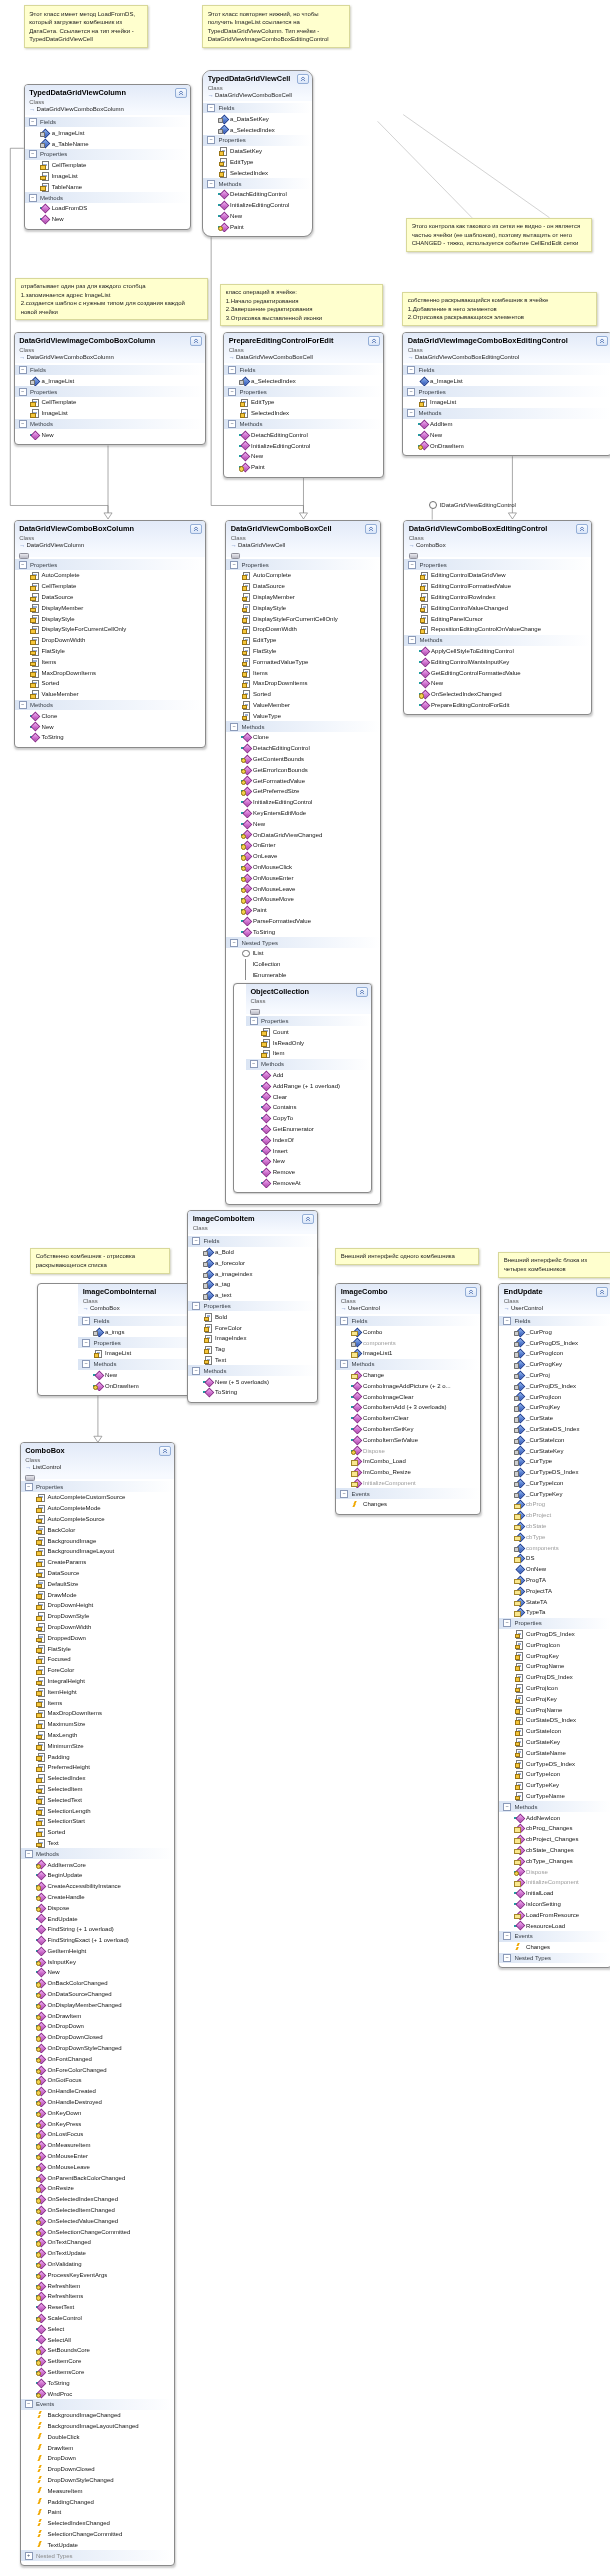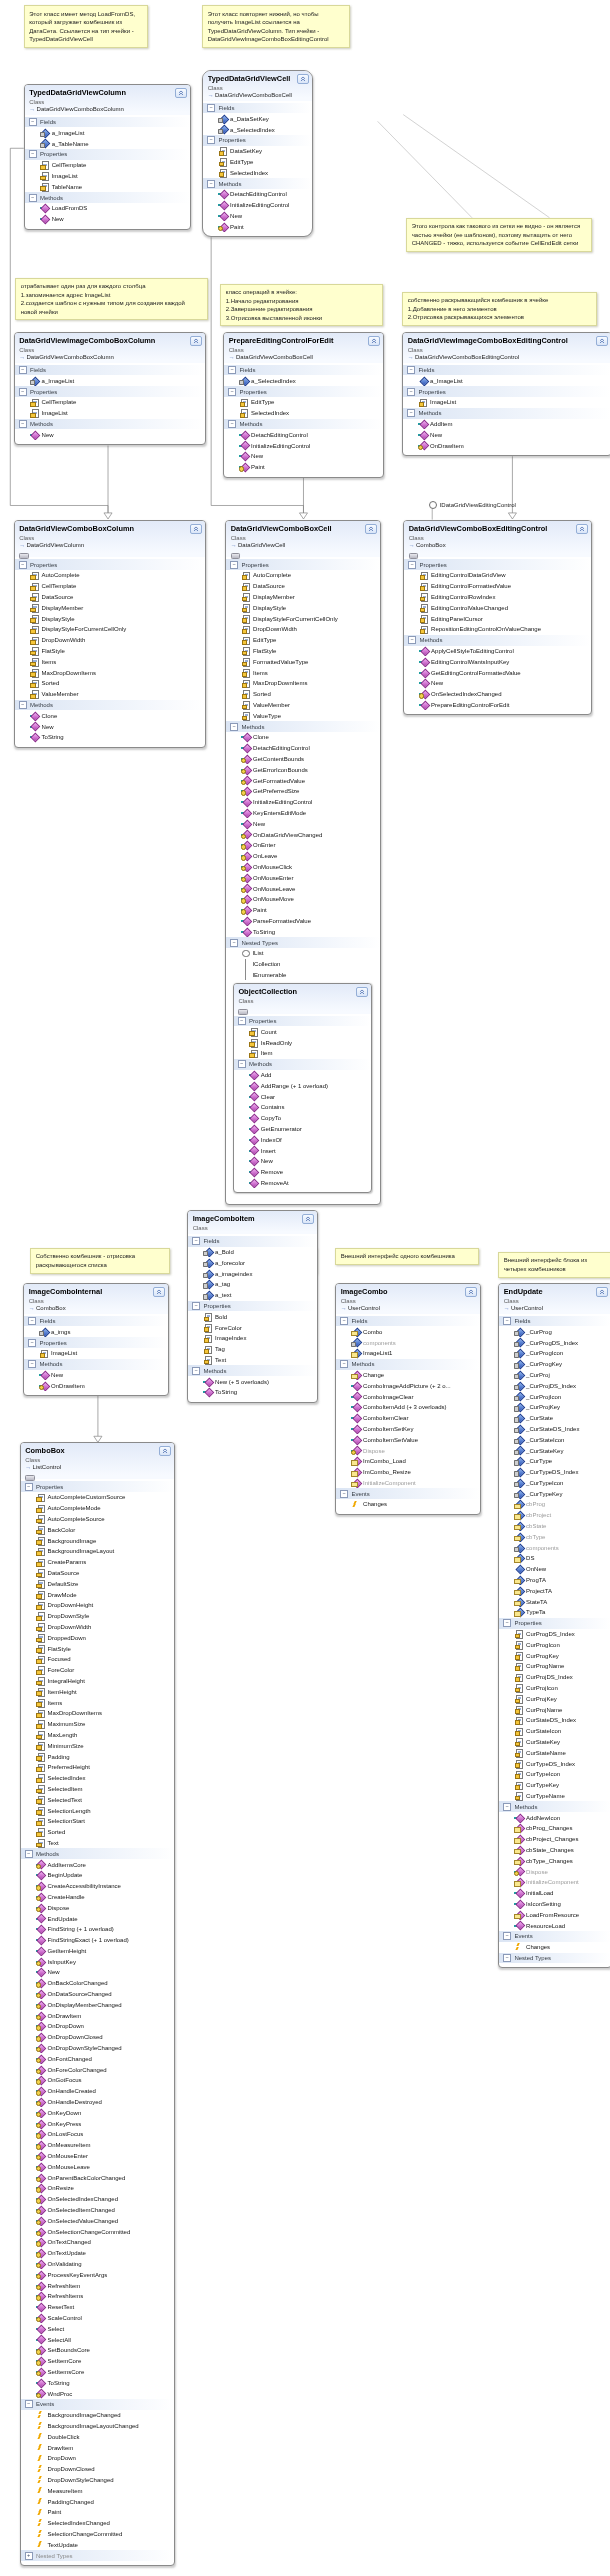--- a/index.html
+++ b/index.html
@@ -896,21 +896,21 @@
               <span class="rail"></span>
             </span>
             <span>ICollection</span>
           </div>
           <div class="mrow">
             <span class="lollimark">
               <span class="rail"></span>
             </span>
             <span>IEnumerable</span>
           </div>
-          <div class="classbox nested" style="margin: 2.7px 8px 6.7px 6.7px;">
+          <div class="classbox nested" style="margin: 2.7px 8px 6.7px 6.7px; padding-left: 12px;">
             <div class="cb-hdr">
               <div class="cb-titlerow">
                 <span class="cb-title">ObjectCollection</span>
                 <span class="chev">
                   <svg width="6" height="6" viewBox="0 0 9 9">
                     <path d="M1.5 4.2 L4.5 1.5 L7.5 4.2 M1.5 7.4 L4.5 4.7 L7.5 7.4" fill="none" stroke="#4a6baf" stroke-width="1.2"></path>
                   </svg>
                 </span>
               </div>
               <div class="cb-kind">Class</div>
@@ -1130,21 +1130,21 @@
           </div>
           <div class="mrow">
             <span class="ico">
               <span class="mlines"></span>
               <span class="dia m"></span>
             </span>
             <span>PrepareEditingControlForEdit</span>
           </div>
         </div>
       </div>
-      <div class="classbox" style="left: 23px; top: 1283px; width: 144px;">
+      <div class="classbox" style="left: 37px; top: 1283px; width: 144px; padding-left: 40px;">
         <div class="cb-hdr">
           <div class="cb-titlerow">
             <span class="cb-title">ImageComboInternal</span>
             <span class="chev">
               <svg width="6" height="6" viewBox="0 0 9 9">
                 <path d="M1.5 4.2 L4.5 1.5 L7.5 4.2 M1.5 7.4 L4.5 4.7 L7.5 7.4" fill="none" stroke="#4a6baf" stroke-width="1.2"></path>
               </svg>
             </span>
           </div>
           <div class="cb-kind">Class</div>

